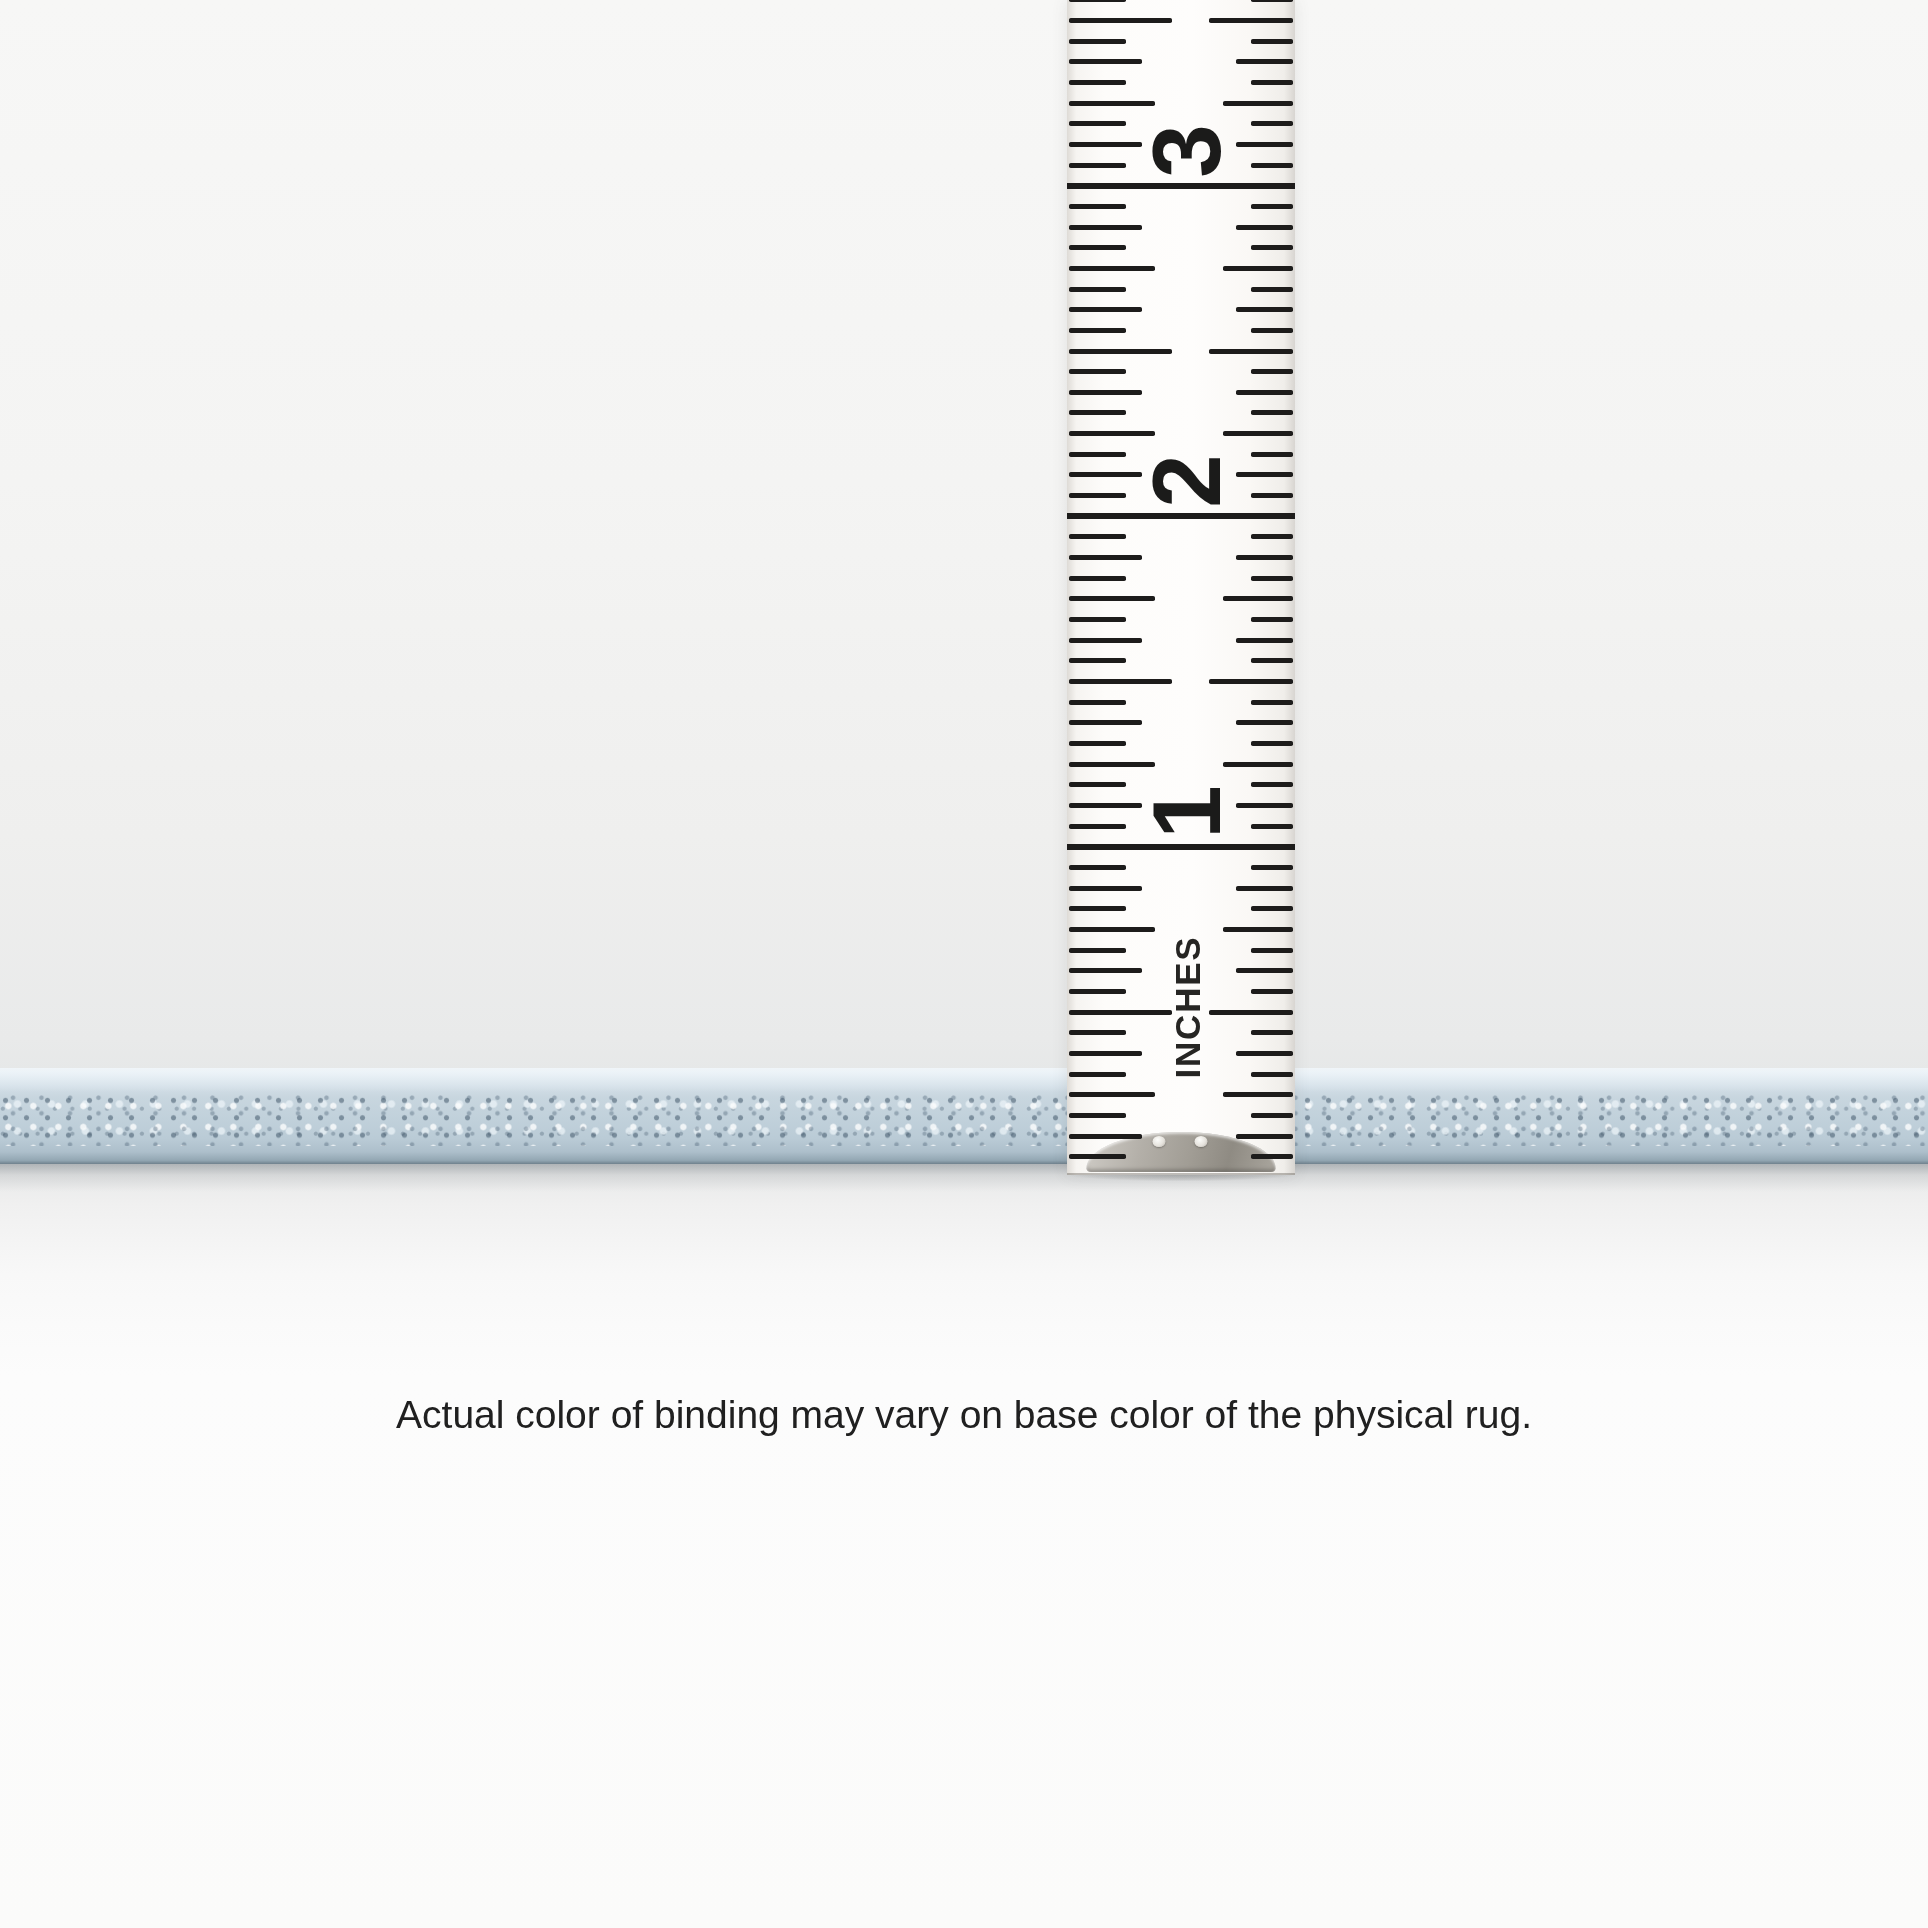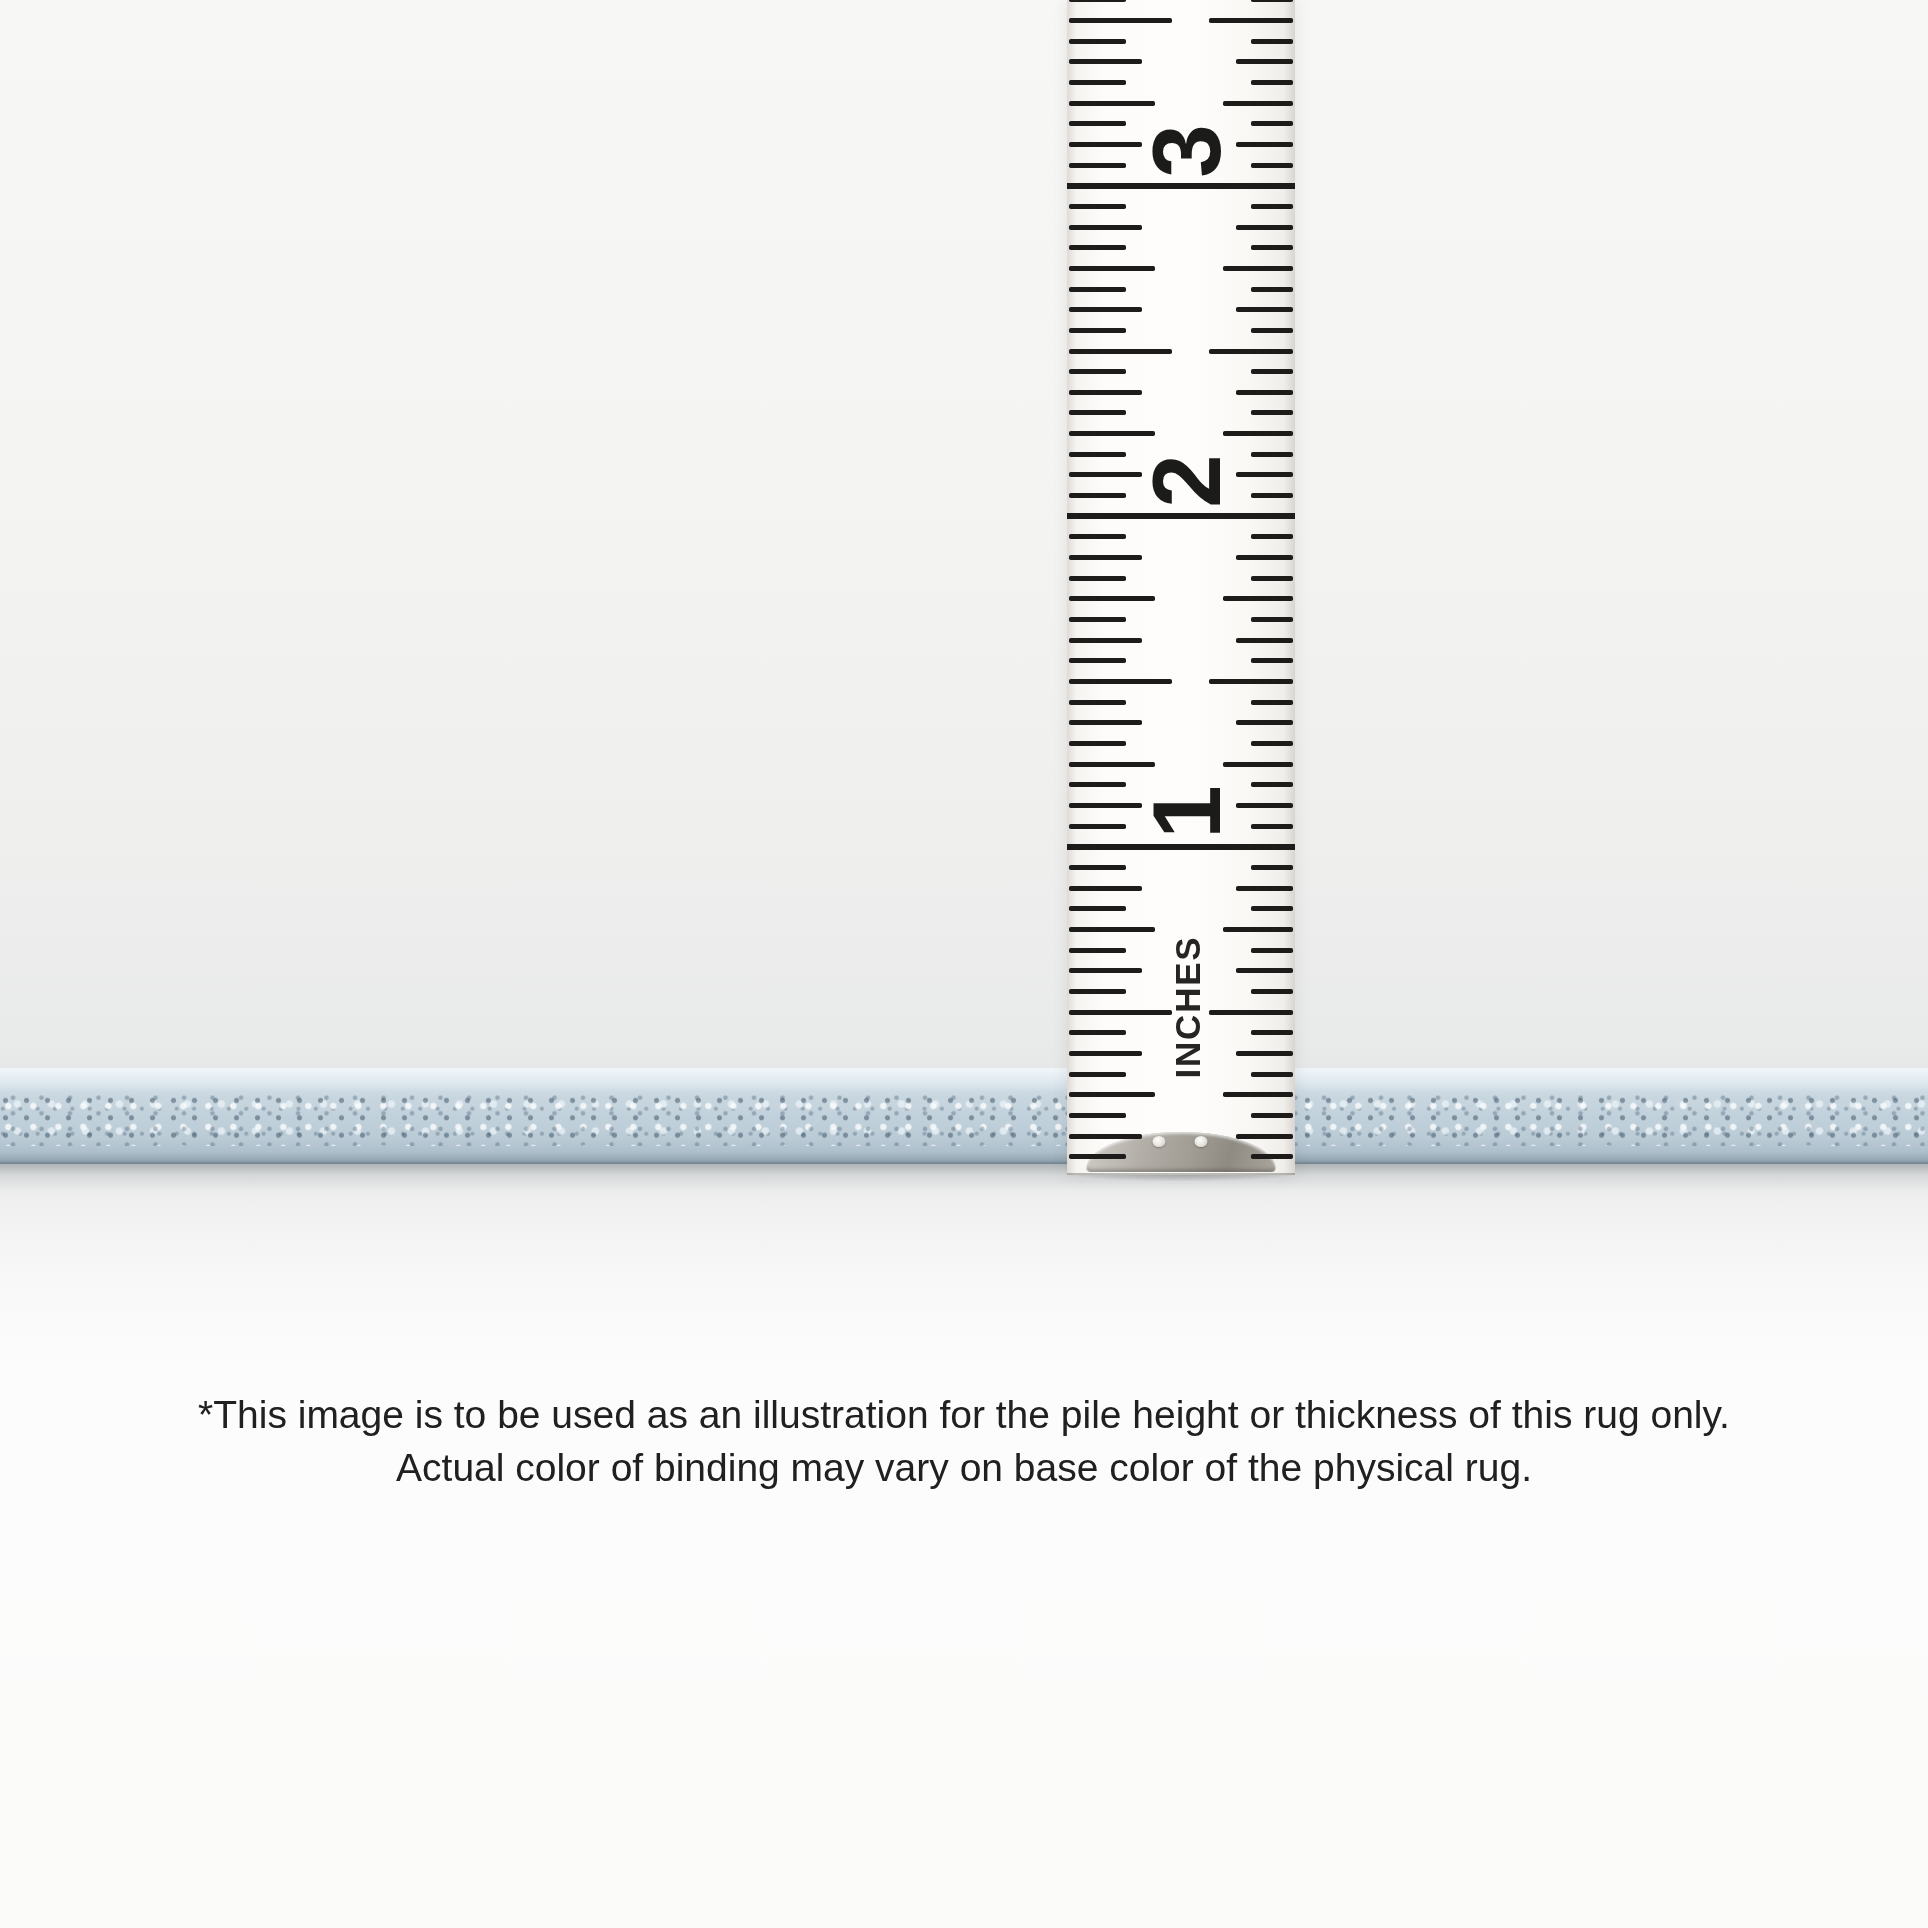--- a/index.html
+++ b/index.html
@@ -229,18 +229,17 @@
       <div class="tick right" style="top: 59px; width: 57px;"></div>
       <div class="tick left" style="top: 39px; width: 57px;"></div>
       <div class="tick right" style="top: 39px; width: 42px;"></div>
       <div class="tick left" style="top: 18px; width: 103px;"></div>
       <div class="tick right" style="top: 18px; width: 84px;"></div>
       <div class="tick left" style="top: -2.8px; width: 57px;"></div>
       <div class="tick right" style="top: -2.8px; width: 42px;"></div>
     </div>
 
   <div class="caption">
-    <div>*This image is to be used as an illustration for the pile height or thickness of this rug only.</div>
     <div>Actual color of binding may vary on base color of the physical rug.</div>
   </div>
 
 </div>
 
 
 </body></html>

